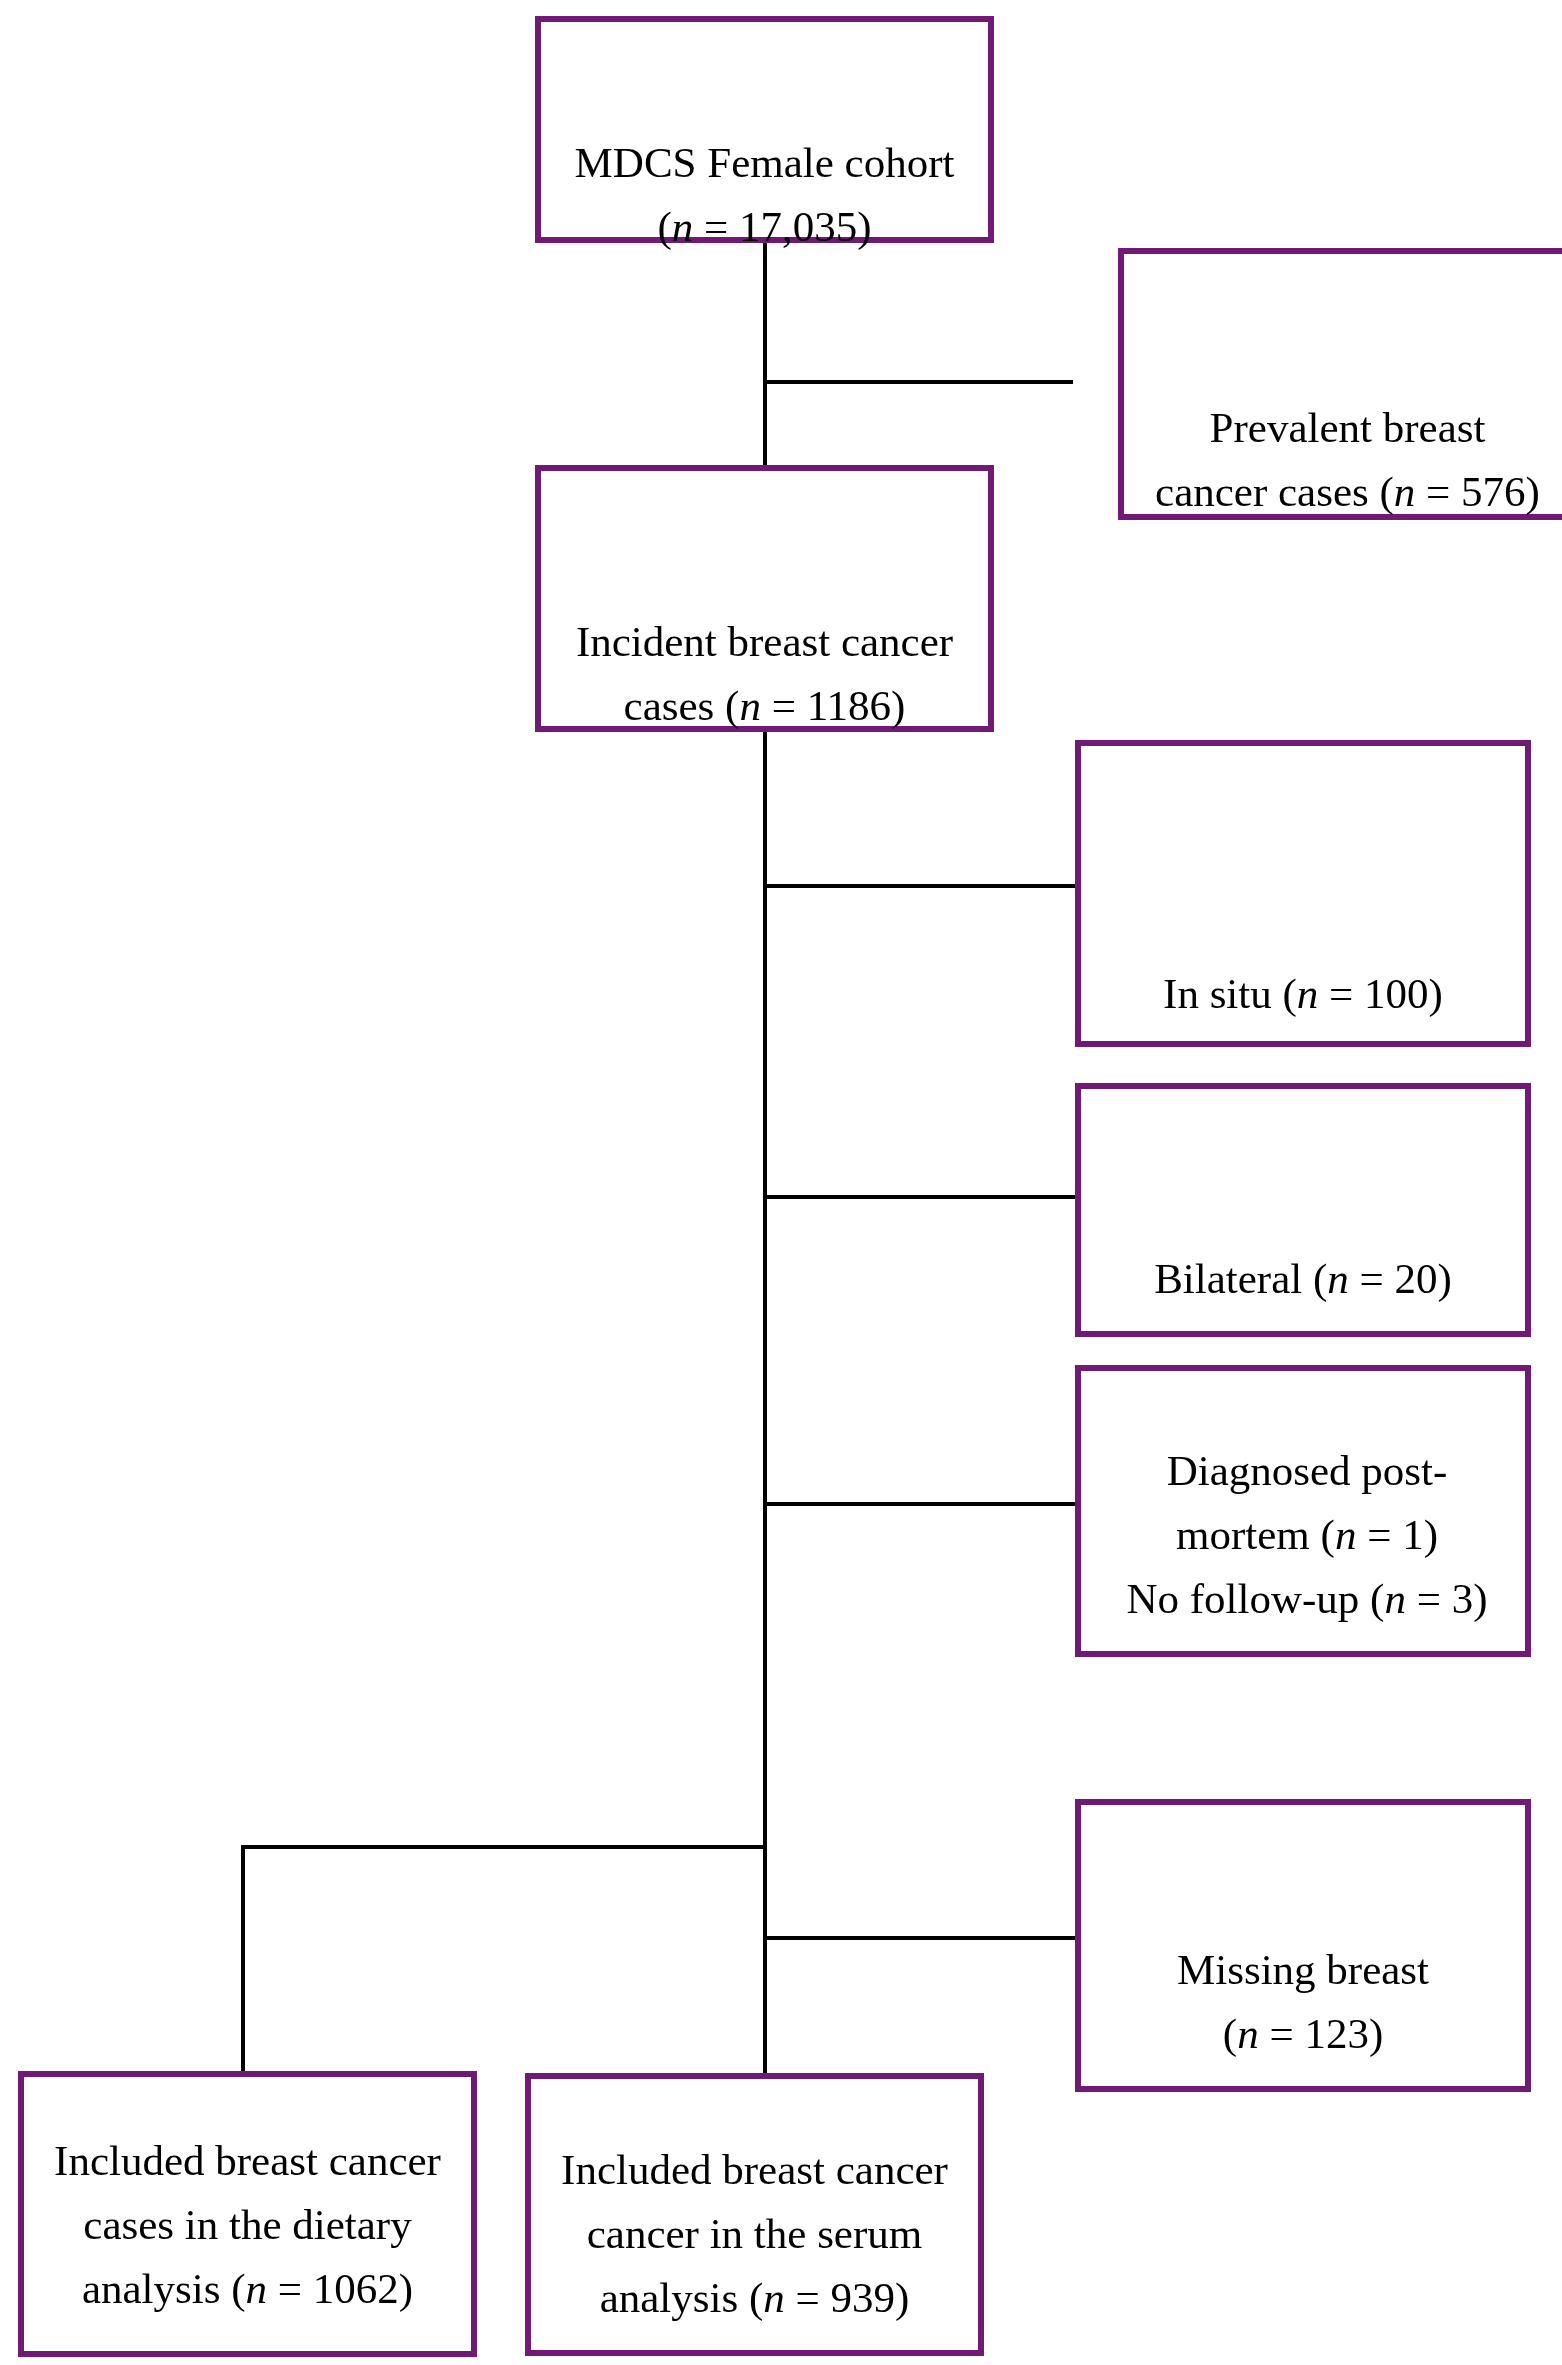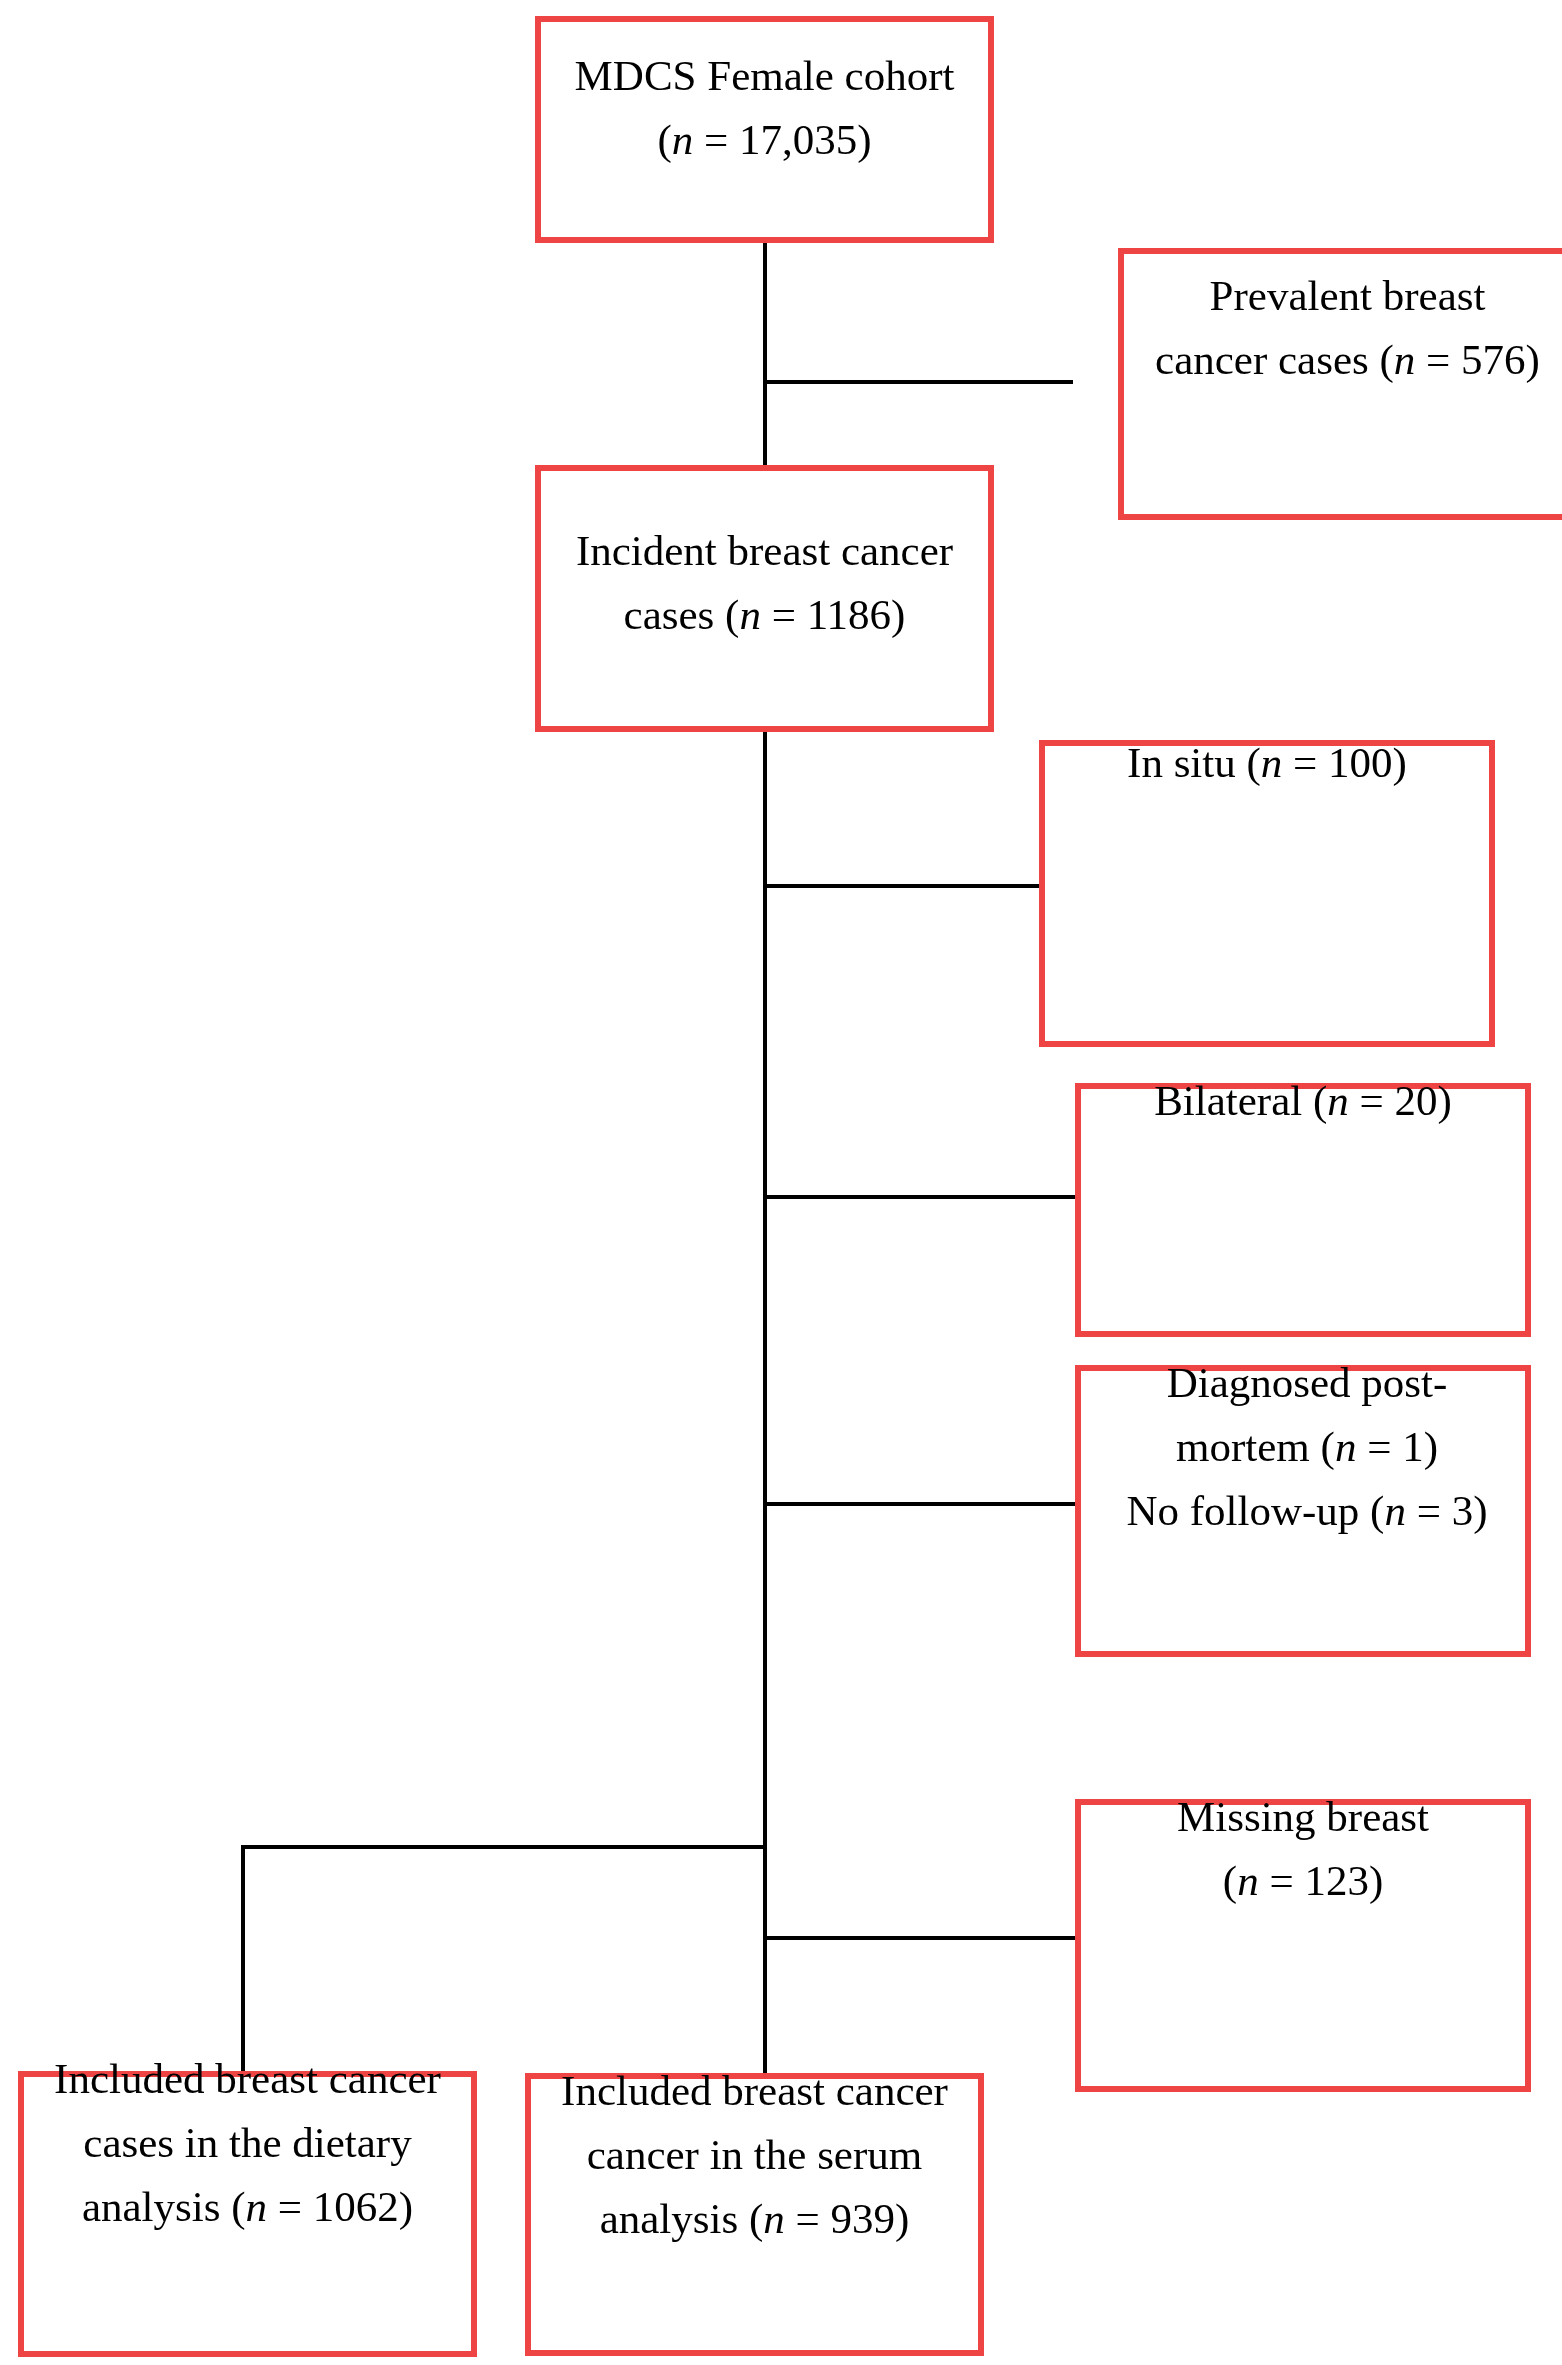--- a/index.html
+++ b/index.html
@@ -16,41 +16,41 @@
     color: #000000;
     overflow: hidden;
   }
   .connector {
     position: absolute;
     background: #000000;
   }
   .node {
     position: absolute;
     box-sizing: border-box;
-    border: 6px solid #ef4444;
+    border: 6px solid #701a75;
     background: #ffffff;
     display: flex;
-    align-items: flex-start;
+    align-items: flex-end;
     justify-content: center;
     text-align: center;
   }
   .content {
     width: 100%;
     font-size: 43px;
     line-height: 64px;
     font-weight: 400;
     letter-spacing: 0px;
   }
   .content i { font-style: italic; }
 
   
   .b-cohort     { left: 535px; top:   16px; width: 459px; height: 227px; }
   .b-prevalent  { left: 1073px; top:  248px; width: 459px; height: 272px; margin-left: 45px; }
   .b-incident   { left: 535px; top:  465px; width: 459px; height: 267px; }
-  .b-insitu     { left: 1039px; top: 740px; width: 456px; height: 307px; }
+  .b-insitu     { left: 1075px; top: 740px; width: 456px; height: 307px; }
   .b-bilateral  { left: 1075px; top: 1083px; width: 456px; height: 254px; }
   .b-postmortem { left: 1075px; top: 1365px; width: 456px; height: 292px; }
   .b-missing    { left: 1075px; top: 1799px; width: 456px; height: 293px; }
   .b-dietary    { left:   18px; top: 2071px; width: 459px; height: 286px; }
   .b-serum      { left: 525px; top: 2073px; width: 459px; height: 283px; }
 
   
   .b-cohort     .content { transform: translateY(22px); }
   .b-incident   .content { transform: translateY(12.3px); margin-top: 36px; }
   .b-prevalent  .content { transform: translateY(10px); }

